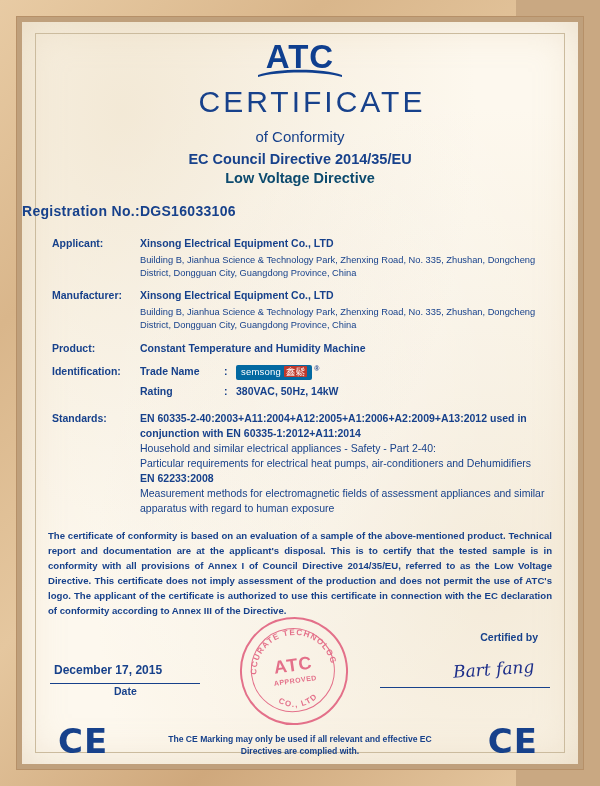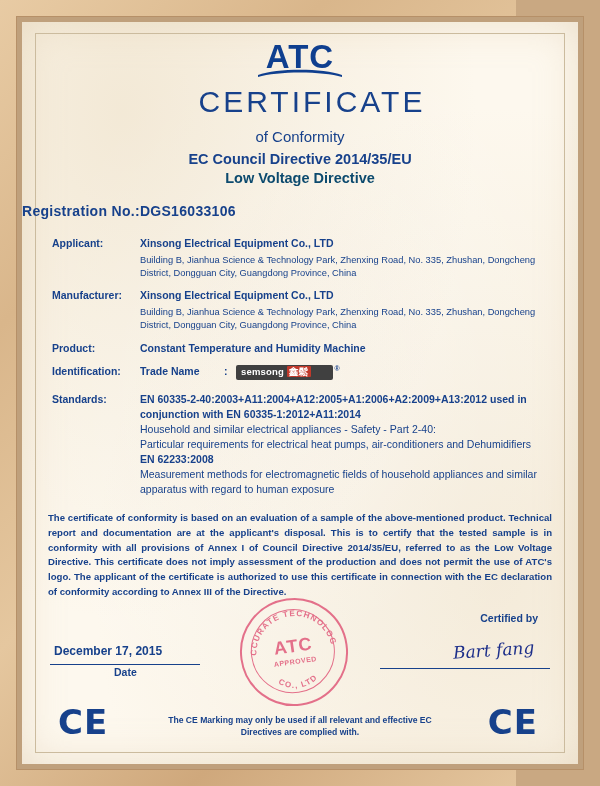--- a/index.html
+++ b/index.html
@@ -172,25 +172,25 @@
     color: #17418b;
     padding: 0 0 5px 0;
     vertical-align: middle;
     line-height: 1.3;
   }
   .ident-table td.k { width: 84px; }
   .ident-table td.c { width: 12px; }
 
   .trade-badge {
     display: inline-block;
-    background: #404040;
+    background: #0369a1;
     color: #fff;
     font-size: 9.5px;
-    font-weight: bold;
-    padding: 1px 22px 2px 5px;
+    font-weight: normal;
+    padding: 1px 5px 2px 5px;
     border-radius: 2px;
     letter-spacing: .2px;
     position: relative;
   }
   .trade-badge .cn {
     background: #c0392b;
     margin-left: 3px;
     padding: 0 2px;
     border-radius: 1px;
   }
@@ -394,33 +394,38 @@
               <tbody>
               <tr>
                 <td class="k">Trade Name</td>
                 <td class="c">:</td>
                 <td>
                   <span class="trade-badge">
                     <span>semsong</span><span class="cn">鑫鬆</span>
                   </span><span class="reg-mark">®</span>
                 </td>
               </tr>
+              <tr>
+                <td class="k">Rating</td>
+                <td class="c">:</td>
+                <td>380VAC, 50Hz, 14kW</td>
+              </tr>
             </tbody>
               </table>
           </div>
         </div>
 
         <div class="row" style="margin-top:2px;">
           <div class="label">Standards:</div>
           <div class="value standards-lines">
             <div class="b">EN 60335-2-40:2003+A11:2004+A12:2005+A1:2006+A2:2009+A13:2012 used in conjunction with EN 60335-1:2012+A11:2014</div>
             <div>Household and similar electrical appliances - Safety - Part 2-40:</div>
             <div>Particular requirements for electrical heat pumps, air-conditioners and Dehumidifiers</div>
             <div class="b">EN 62233:2008</div>
-            <div>Measurement methods for electromagnetic fields of household appliances and similar apparatus with regard to human exposure</div>
+            <div>Measurement methods for electromagnetic fields of assessment appliances and similar apparatus with regard to human exposure</div>
           </div>
         </div>
 
       </div>
 
       <div class="para">The certificate of conformity is based on an evaluation of a sample of the above-mentioned product. Technical report and documentation are at the applicant's disposal. This is to certify that the tested sample is in conformity with all provisions of Annex I of Council Directive 2014/35/EU, referred to as the Low Voltage Directive. This certificate does not imply assessment of the production and does not permit the use of ATC's logo. The applicant of the certificate is authorized to use this certificate in connection with the EC declaration of conformity according to Annex III of the Directive.</div>
 
       <div class="sig-area">
         <div class="certified-by">Certified by</div>
         <div class="sig-script">Bart fang</div>

